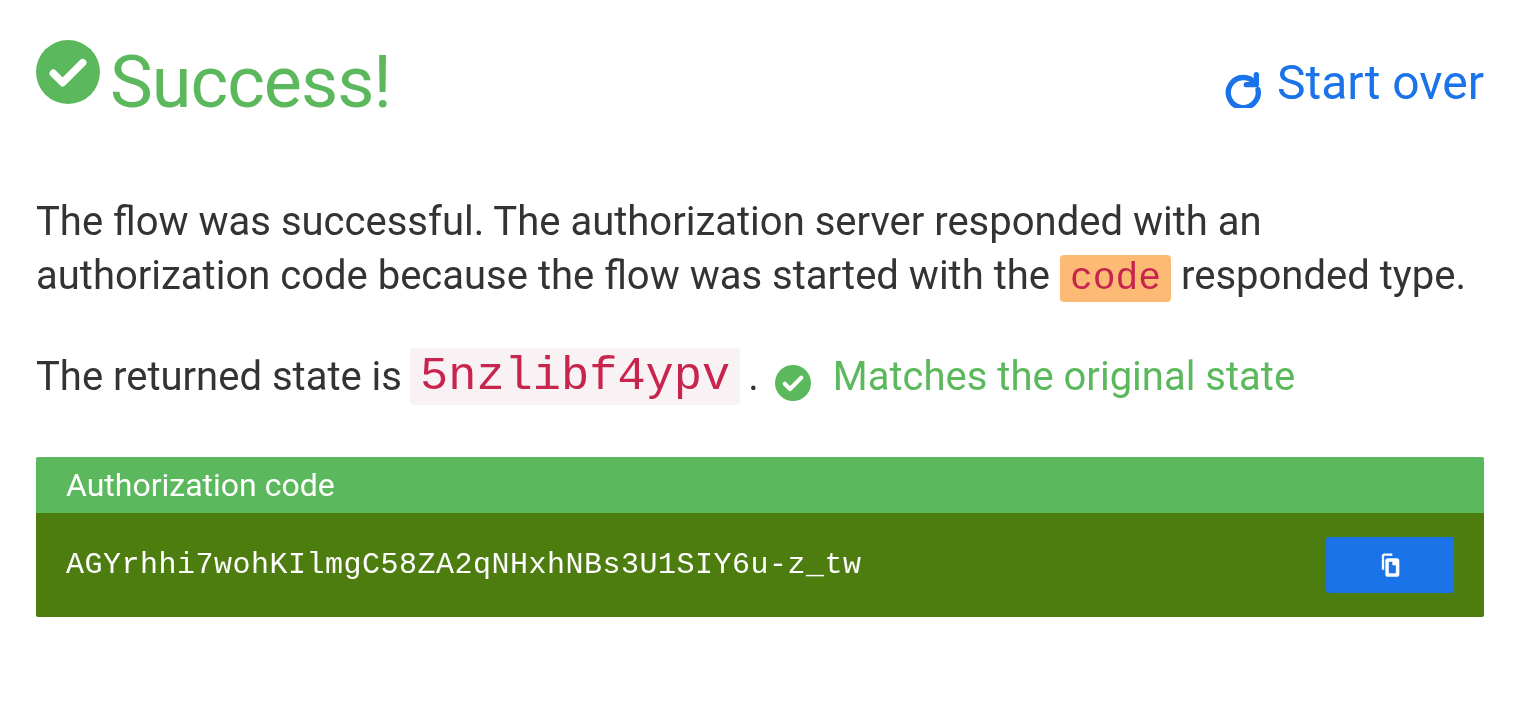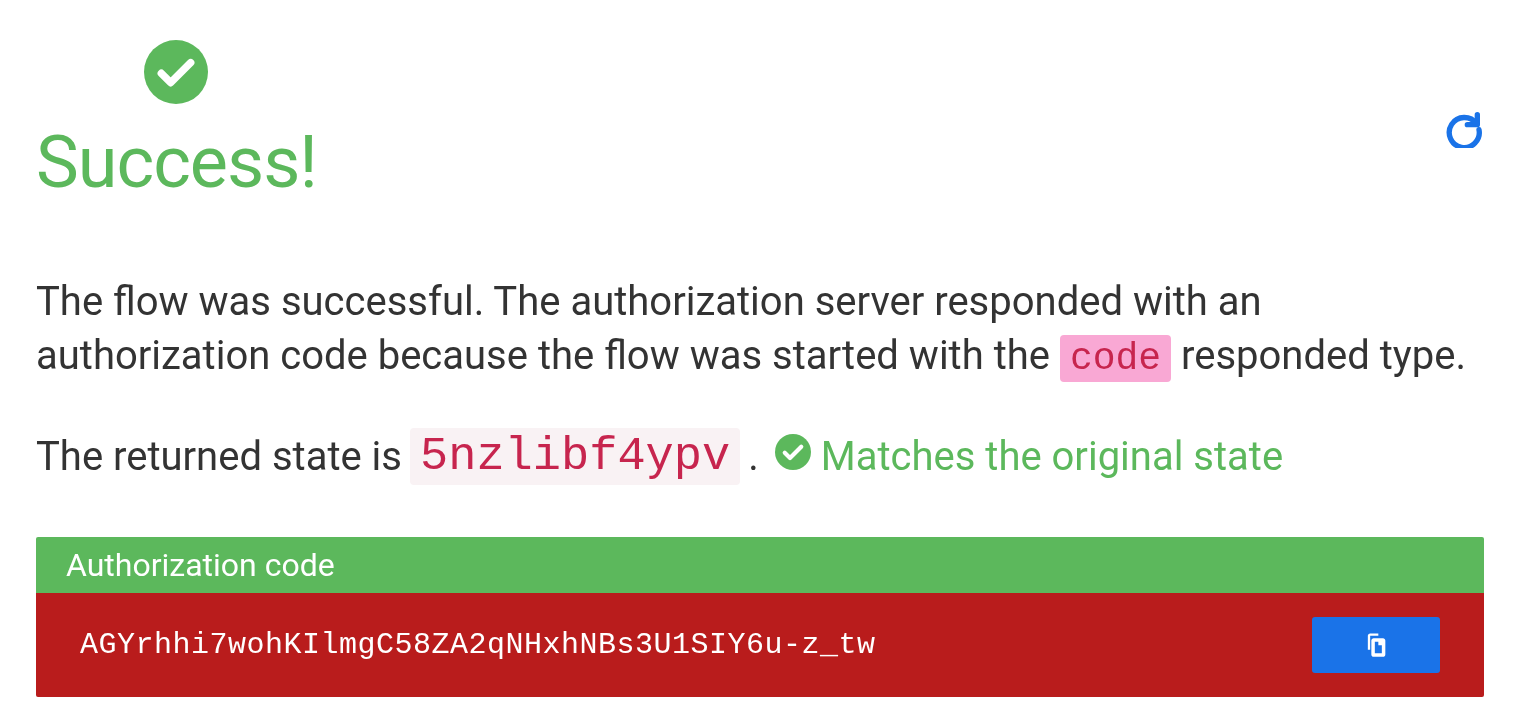--- a/index.html
+++ b/index.html
@@ -16,23 +16,21 @@
       color: #333;
     }
     .header-row {
       display: flex;
       justify-content: space-between;
       align-items: center;
       margin-bottom: 70px;
     }
     .success-heading {
       display: flex;
-      align-items: center;
-      gap: 16px;
-      flex-direction: column;
+      gap: 10px;
     }
     .success-heading .check-circle {
       width: 64px;
       height: 64px;
       flex-shrink: 0;
     }
     .success-heading .title {
       font-size: 72px;
       font-weight: 400;
       color: #5cb85c;
@@ -56,21 +54,21 @@
     .body-text {
       font-size: 40px;
       line-height: 1.35;
       color: #333;
       margin-bottom: 44px;
       font-weight: 400;
     }
     .body-text .inline-code {
       font-family: "SFMono-Regular", Consolas, "Liberation Mono", Menlo, monospace;
       color: #c7254e;
-      background: #f9a8d4;
+      background: #fdba74;
       padding: 2px 10px;
       border-radius: 4px;
       font-size: 38px;
     }
     .state-row {
       font-size: 40px;
       color: #333;
       margin-bottom: 52px;
       display: flex;
       align-items: center;
@@ -80,22 +78,22 @@
     .state-row .inline-code {
       font-family: "SFMono-Regular", Consolas, "Liberation Mono", Menlo, monospace;
       color: #c7254e;
       background: #f9f2f4;
       padding: 2px 10px;
       border-radius: 4px;
       font-size: 47px;
     }
     .match-badge {
       display: inline-flex;
-      align-items: flex-start;
-      gap: 10px;
+      align-items: flex-end;
+      gap: 22px;
       color: #5cb85c;
       font-size: 40px;
       margin-left: 8px;
     }
     .match-badge .check-circle-small {
       width: 36px;
       height: 36px;
       flex-shrink: 0;
     }
     .code-block {
@@ -103,25 +101,25 @@
       overflow: hidden;
     }
     .code-block-header {
       background: #5cb85c;
       color: #fff;
       font-size: 32px;
       padding: 9px 30px;
       font-weight: 400;
     }
     .code-block-body {
-      background: #b91c1c;
+      background: #4d7c0f;
       display: flex;
       align-items: center;
       justify-content: space-between;
-      padding: 24px 44px;
+      padding: 24px 30px;
       text-align: right;
     }
     .code-value {
       font-family: "SFMono-Regular", Consolas, "Liberation Mono", Menlo, monospace;
       color: #fff;
       font-size: 30px;
       letter-spacing: 0.5px;
     }
     .copy-button {
       background: #1a73e8;
@@ -153,20 +151,21 @@
     </span>
     <span class="title">Success!</span>
   </div>
   <a class="start-over">
     <span class="refresh-icon">
       <svg viewBox="0 0 24 24" fill="none">
         <path d="M20 4 L20 10 L14 10" stroke="#1a73e8" stroke-width="3.2" stroke-linecap="round" stroke-linejoin="round" fill="none"></path>
         <path d="M19.5 9.5 A9 9 0 1 0 21 13" stroke="#1a73e8" stroke-width="3.2" stroke-linecap="round" fill="none"></path>
       </svg>
     </span>
+    <span>Start over</span>
   </a>
 </div>
 
 <p class="body-text">
   <span>The flow was successful. The authorization server responded with an authorization code because the flow was started with the </span>
   <code class="inline-code">code</code>
   <span> responded type.</span>
 </p>
 
 <div class="state-row">

